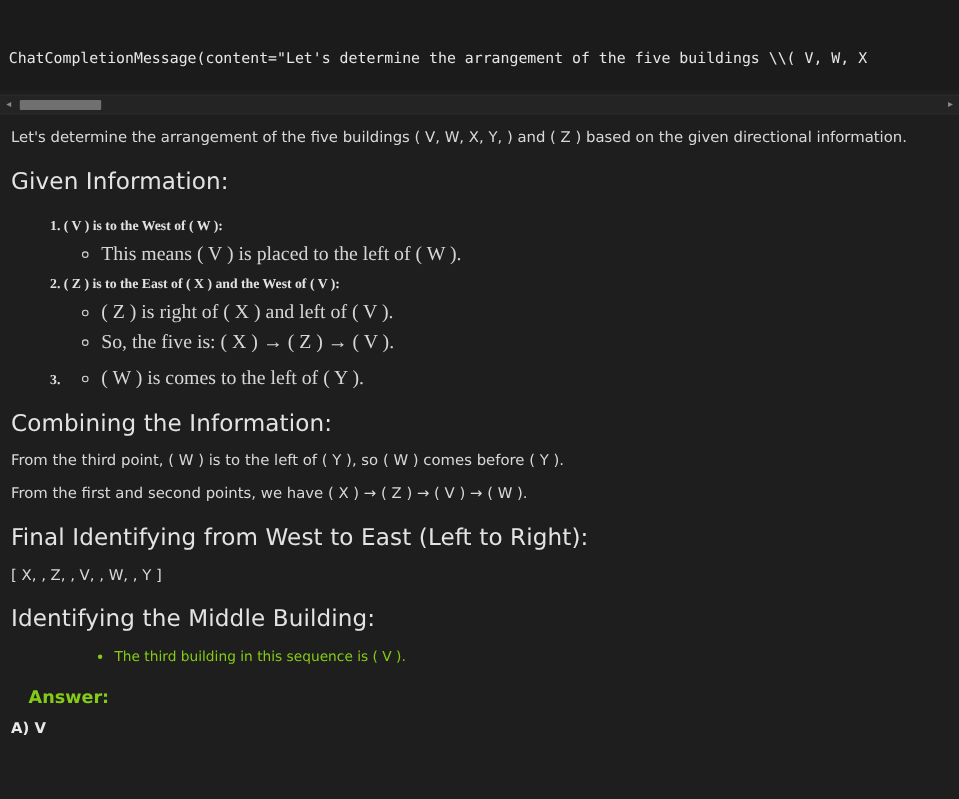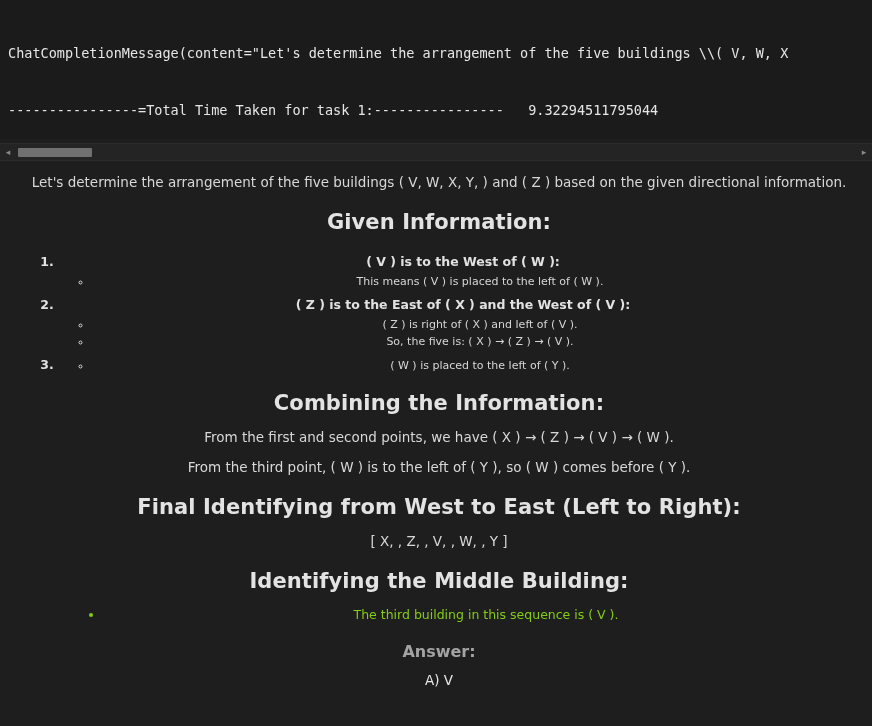--- a/index.html
+++ b/index.html
@@ -65,85 +65,84 @@
     height: 9px;
     background: #707070;
     border-radius: 1px;
   }
 
   
   .md {
     padding: 12px 4px 0 10px;
     font-size: 13.5px;
     line-height: 1.45;
-    text-align: center;
   }
   .md p {
     margin: 0 0 10px 0;
     color: #d8d8d8;
   }
   .md p.intro { margin-bottom: 14px; }
   .md h2 {
     font-size: 21px;
-    font-weight: 700;
+    font-weight: 400;
     color: #e3e3e3;
     margin: 14px 0 10px 0;
     letter-spacing: 0.1px;
   }
   .md h3 {
     font-size: 16px;
     font-weight: bold;
-    color: #a3a3a3;
-    margin: 16px 0 8px 0;
+    color: #84cc16;
+    margin: 16px 0 8px 16px;
   }
   ol.outer {
     margin: 16px 0 4px 0;
     padding-left: 48px;
+    font-family: Liberation Serif, serif;
   }
   ol.outer > li {
     margin-bottom: 5px;
     font-size: 12.5px;
     font-weight: bold;
     color: #e2e2e2;
   }
   ul.inner {
     list-style-type: circle;
     margin: 3px 0 6px 0;
     padding-left: 34px;
     font-weight: normal;
   }
   ul.inner > li {
-    font-size: 11px;
+    font-size: 18px;
     font-weight: normal;
     color: #d6d6d6;
     margin-bottom: 1px;
   }
   ul.bullets {
     list-style-type: disc;
     margin: 6px 0 8px 0;
     padding-left: 46px;
   }
   ul.bullets > li {
     font-size: 12.5px;
     color: #84cc16;
     margin-left: 48px;
   }
   .answer-line {
     font-size: 13.5px;
-    font-weight: normal;
+    font-weight: bold;
     color: #e8e8e8;
     margin: 0 0 6px 0;
   }
 </style>
 </head>
 <body>
 
 <div class="terminal">
   <div class="terminal-line">ChatCompletionMessage(content="Let's determine the arrangement of the five buildings \\( V, W, X</div>
-  <div class="terminal-line">----------------=Total Time Taken for task 1:----------------   9.32294511795044</div>
 </div>
 
 <div class="hscroll">
   <div class="arrow">◂</div>
   <div class="track">
     <div class="thumb"></div>
   </div>
   <div class="arrow">▸</div>
 </div>
 
@@ -162,28 +161,28 @@
     </li>
     <li>
       <span>( Z ) is to the East of ( X ) and the West of ( V ):</span>
       <ul class="inner">
         <li>( Z ) is right of ( X ) and left of ( V ).</li>
         <li>So, the five is: ( X ) → ( Z ) → ( V ).</li>
       </ul>
     </li>
     <li>
       <ul class="inner">
-        <li>( W ) is placed to the left of ( Y ).</li>
+        <li>( W ) is comes to the left of ( Y ).</li>
       </ul>
     </li>
   </ol>
 
   <h2>Combining the Information:</h2>
+  <p>From the third point, ( W ) is to the left of ( Y ), so ( W ) comes before ( Y ).</p>
   <p>From the first and second points, we have ( X ) → ( Z ) → ( V ) → ( W ).</p>
-  <p>From the third point, ( W ) is to the left of ( Y ), so ( W ) comes before ( Y ).</p>
 
   <h2>Final Identifying from West to East (Left to Right):</h2>
   <p>[ X, , Z, , V, , W, , Y ]</p>
 
   <h2>Identifying the Middle Building:</h2>
   <ul class="bullets">
     <li>The third building in this sequence is ( V ).</li>
   </ul>
 
   <h3>Answer:</h3>

